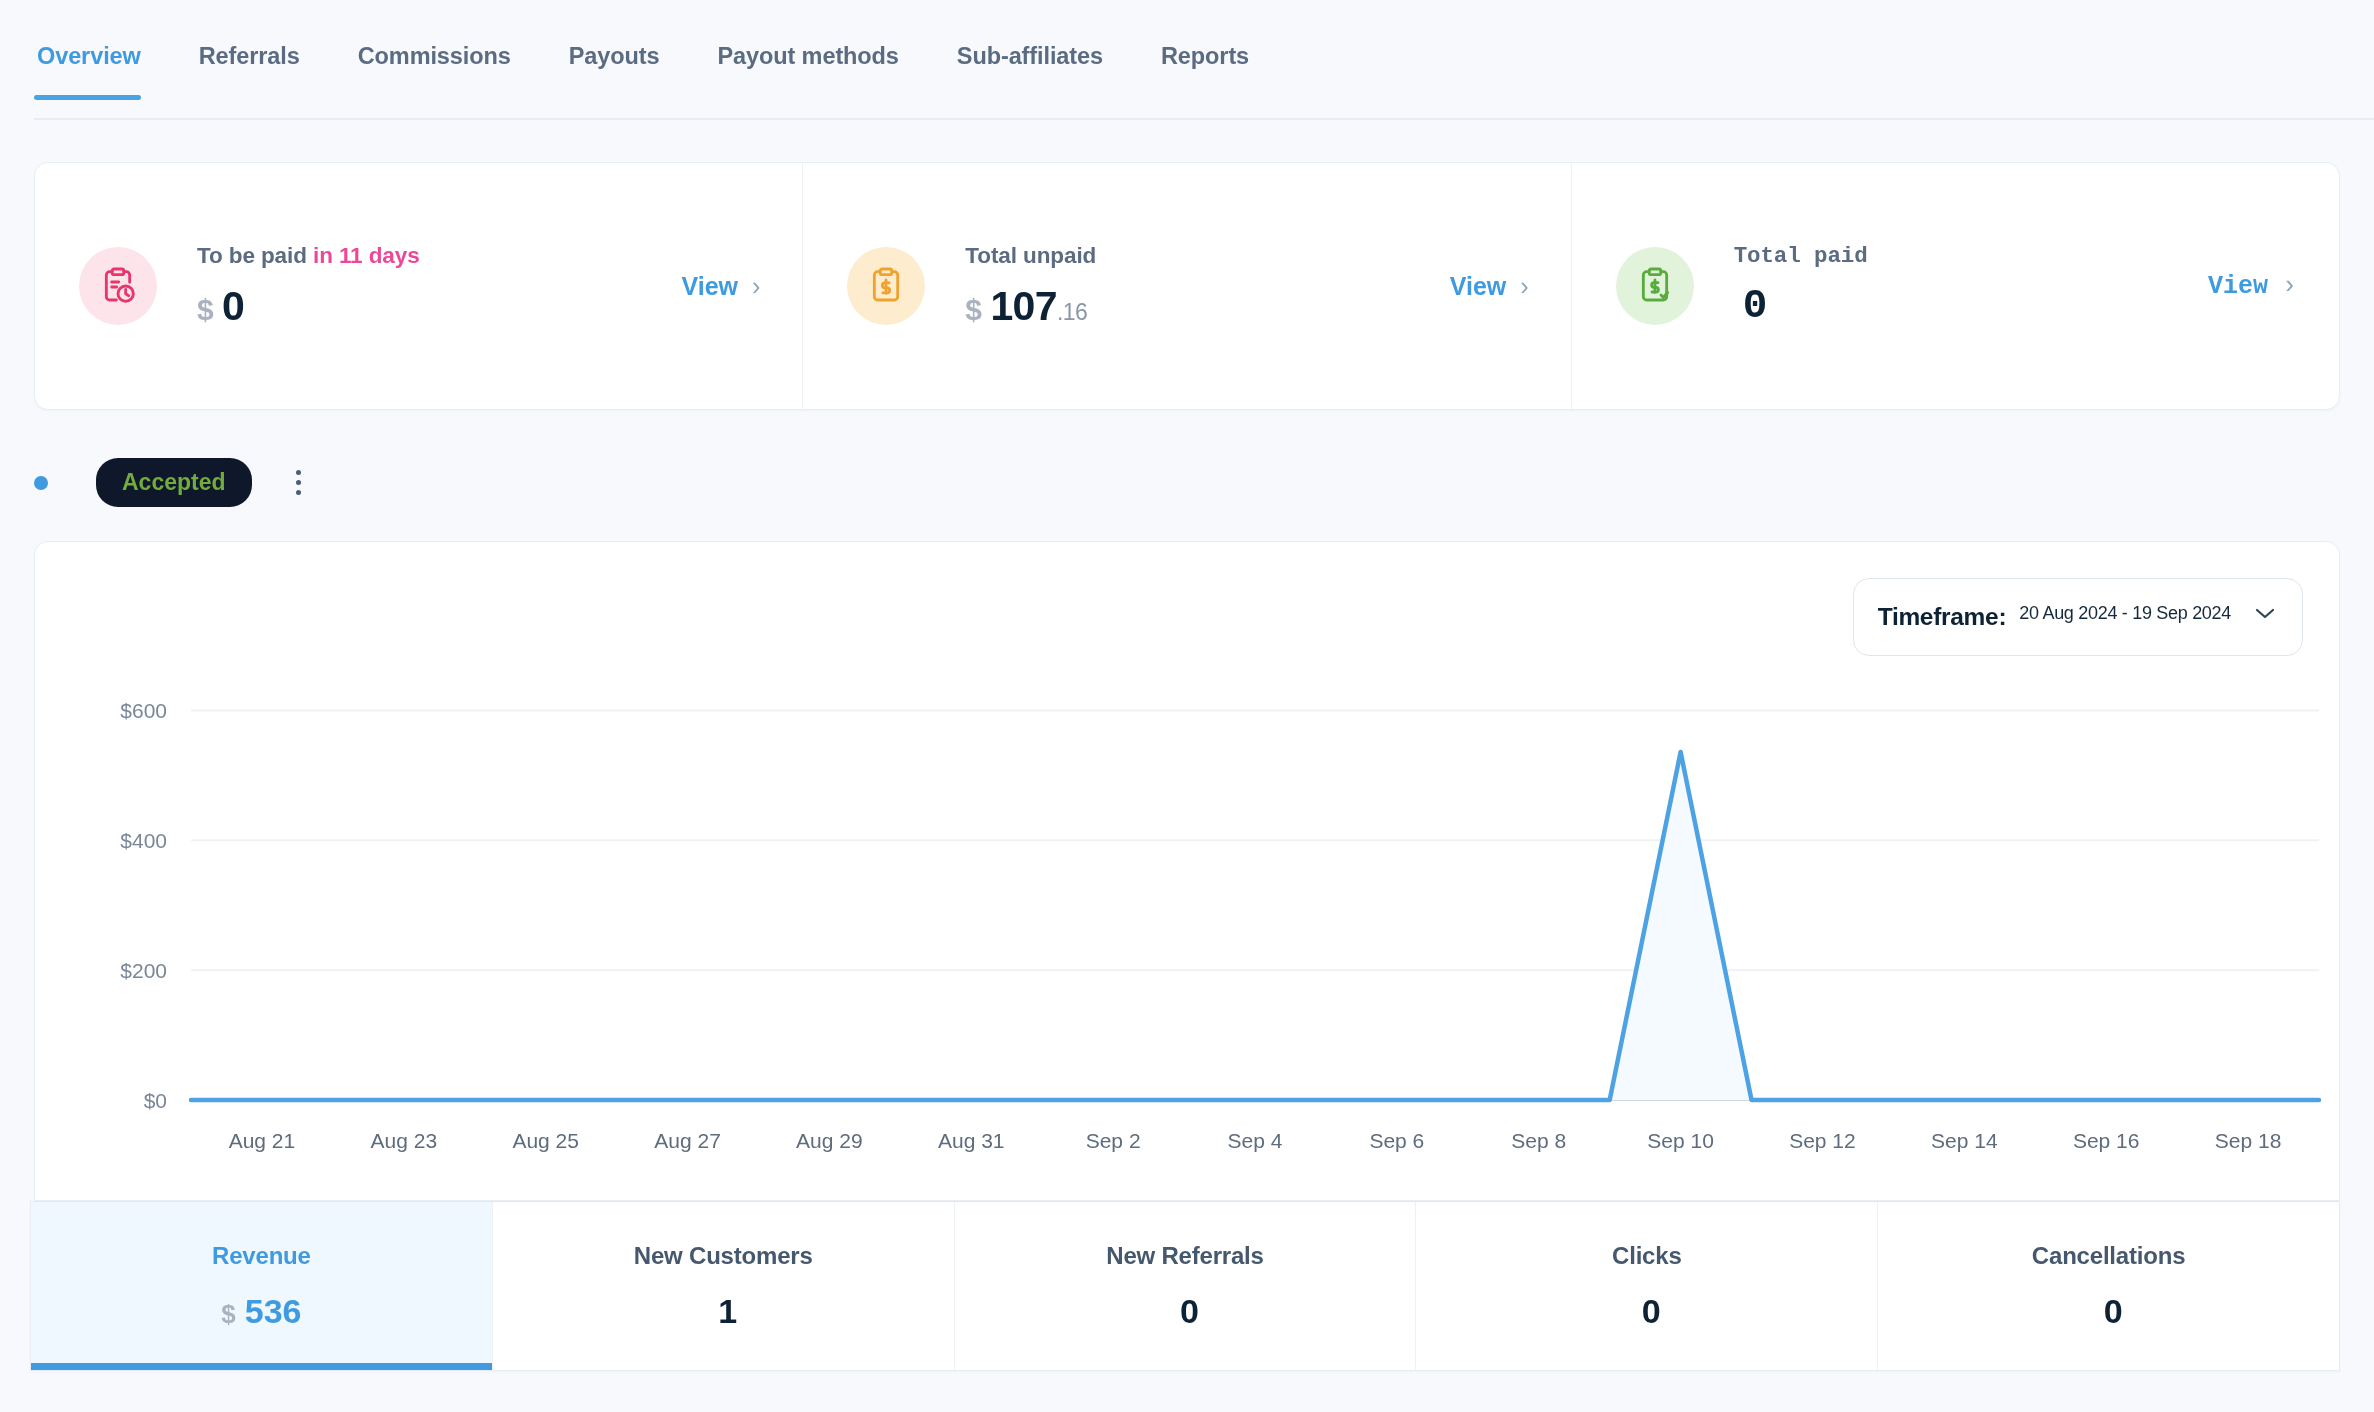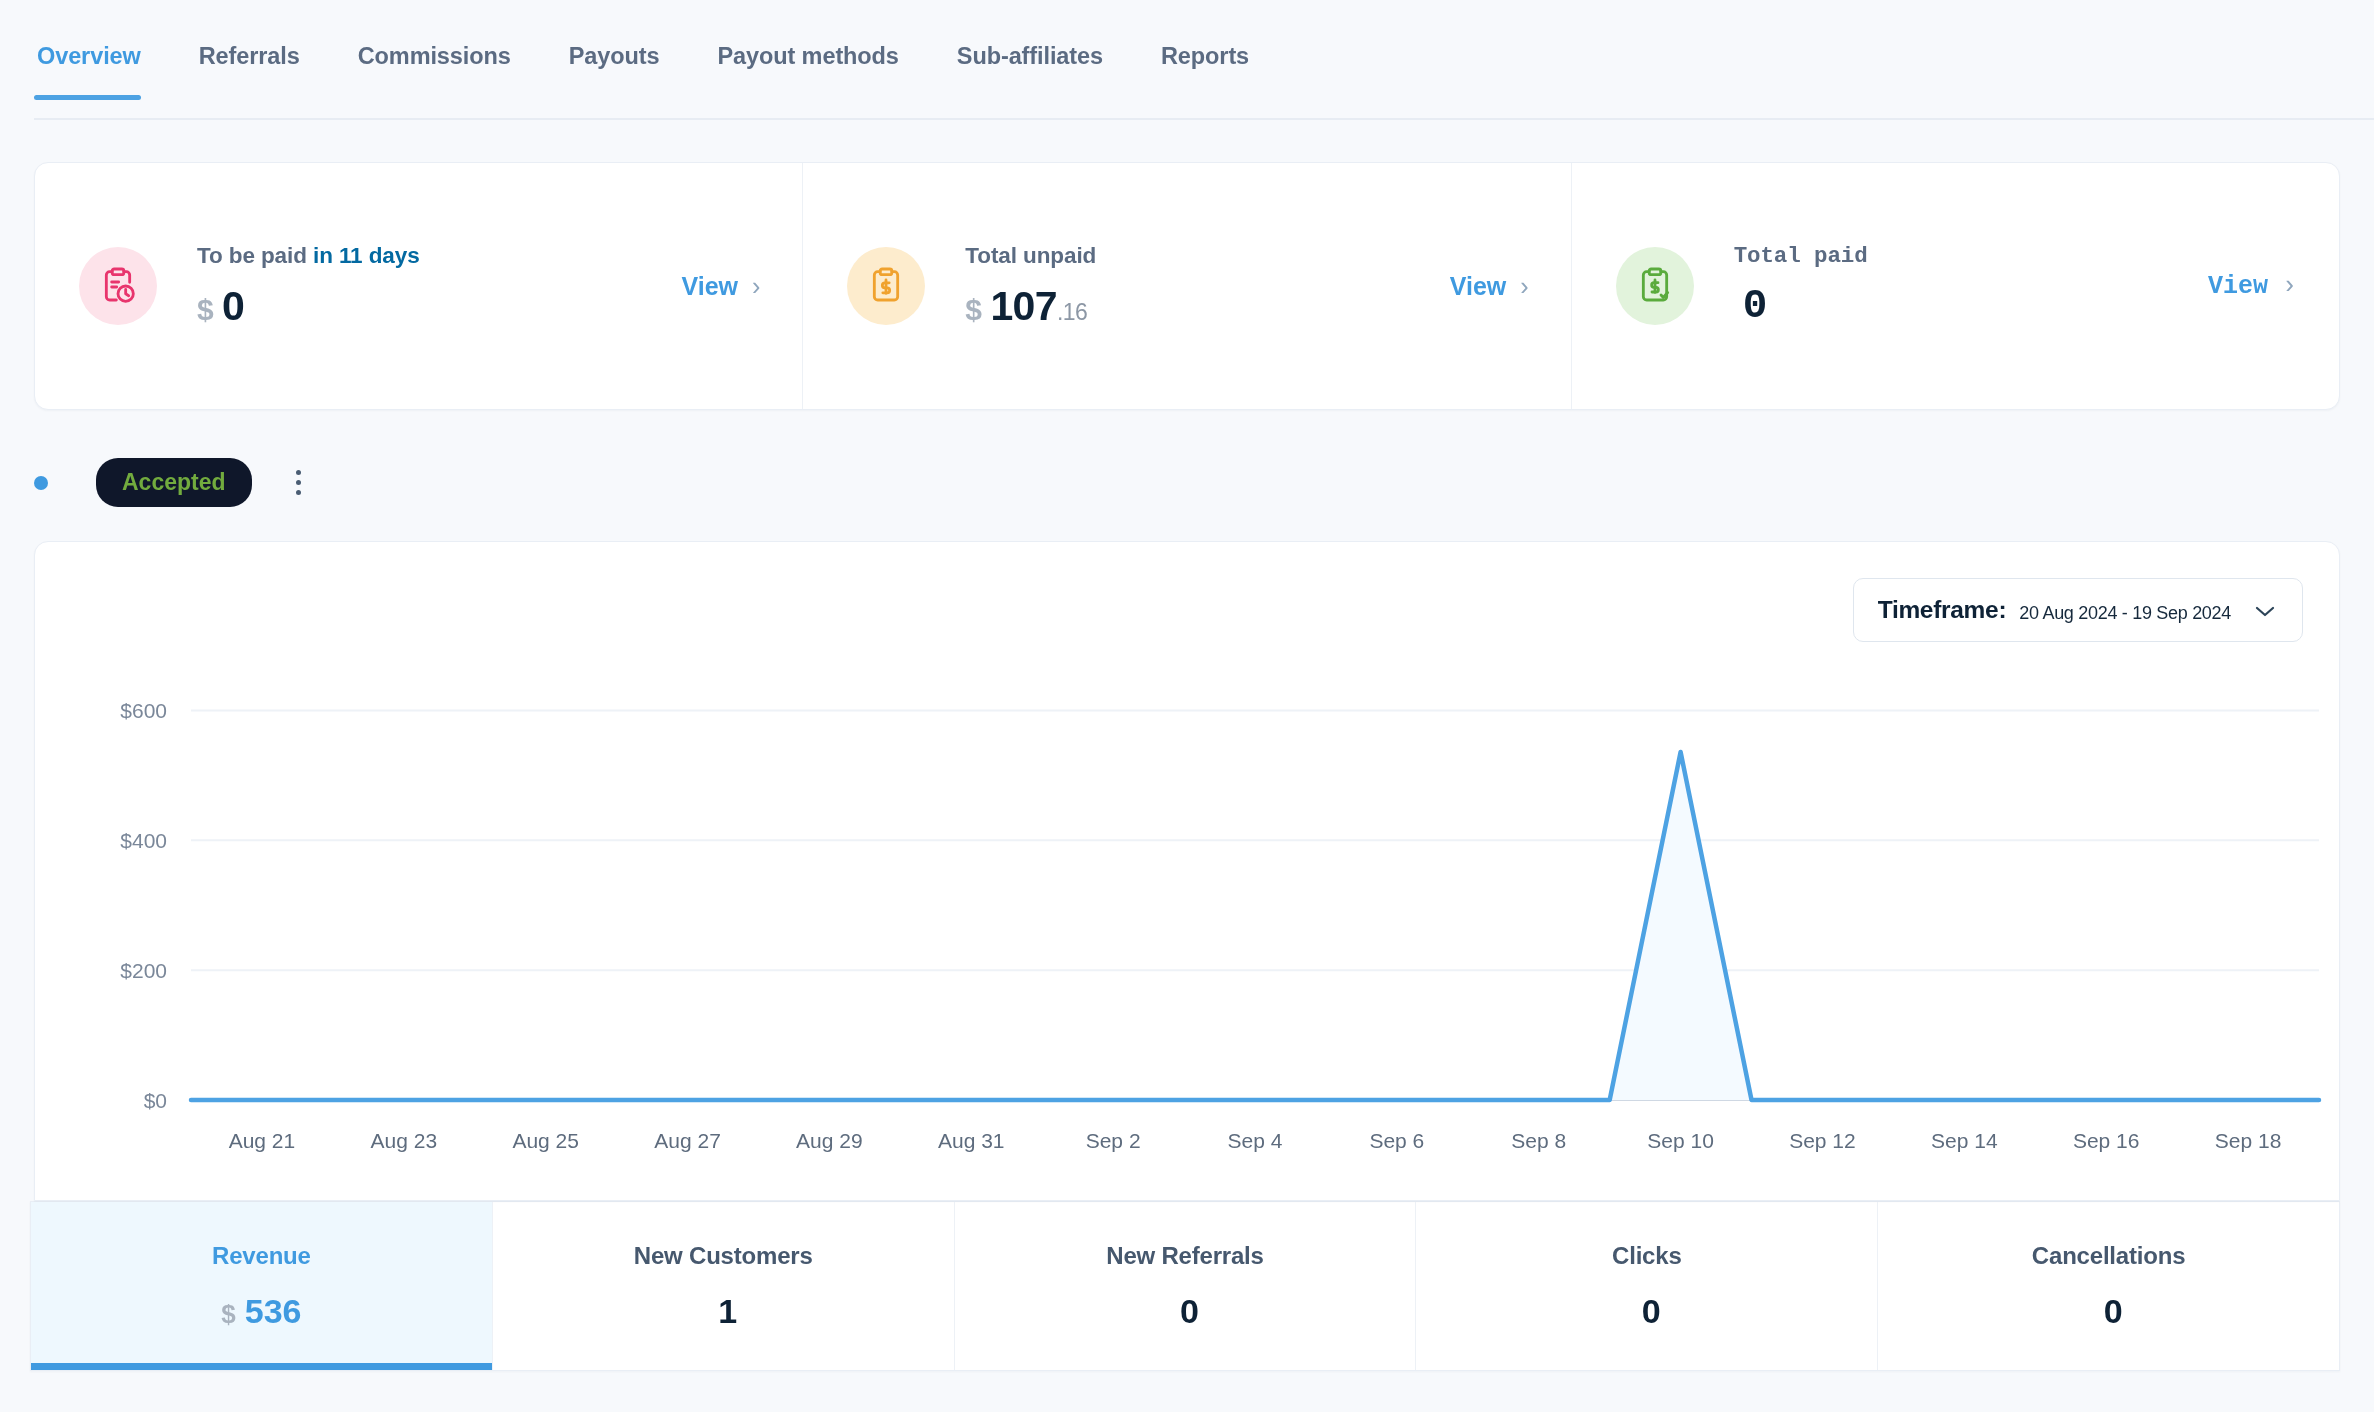--- a/index.html
+++ b/index.html
@@ -80,21 +80,21 @@
   .ic-orange { background: #fdeccd; }
   .ic-green { background: #e2f3dc; }
   .stat-body { margin-left: 40px; flex: 1; }
   .stat-label {
     font-size: 22.5px;
     font-weight: bold;
     color: #5b6b82;
     letter-spacing: -0.1px;
     white-space: nowrap;
   }
-  .stat-label .accent { color: #0369a1; }
+  .stat-label .accent { color: #ec4899; }
   .stat-value {
     margin-top: 14px;
     font-size: 41px;
     font-weight: bold;
     color: #0e2236;
     letter-spacing: -0.6px;
     display: flex;
     align-items: baseline;
     white-space: nowrap;
   }
@@ -160,24 +160,24 @@
     border: 1px solid #e9eef5;
     border-top-left-radius: 14px;
     border-top-right-radius: 14px;
     box-shadow: 0 1px 2px rgba(30,50,80,.04);
     position: relative;
     height: 660px;
   }
   .timeframe {
     position: absolute;
     top: 36px; right: 36px;
-    display: flex; align-items: flex-end; gap: 13px;
+    display: flex; align-items: flex-start; gap: 13px;
     border: 1px solid #dfe6ee;
-    border-radius: 10px;
-    padding: 17px 24px;
+    border-radius: 16px;
+    padding: 24px 24px;
     background: #fff;
     cursor: pointer;
     white-space: nowrap;
   }
   .tf-label { font-size: 24.5px; font-weight: bold; color: #0e2236; letter-spacing: -0.3px; }
   .tf-value { font-size: 18px; color: #16293c; letter-spacing: -0.3px; }
   .tf-chev { font-size: 20px; color: #36506b; margin-left: 8px; }
 
   .plot { position: absolute; left: 0; top: 96px; right: 0; height: 560px; }
   .plot svg { display: block; width: 100%; height: 100%; }

